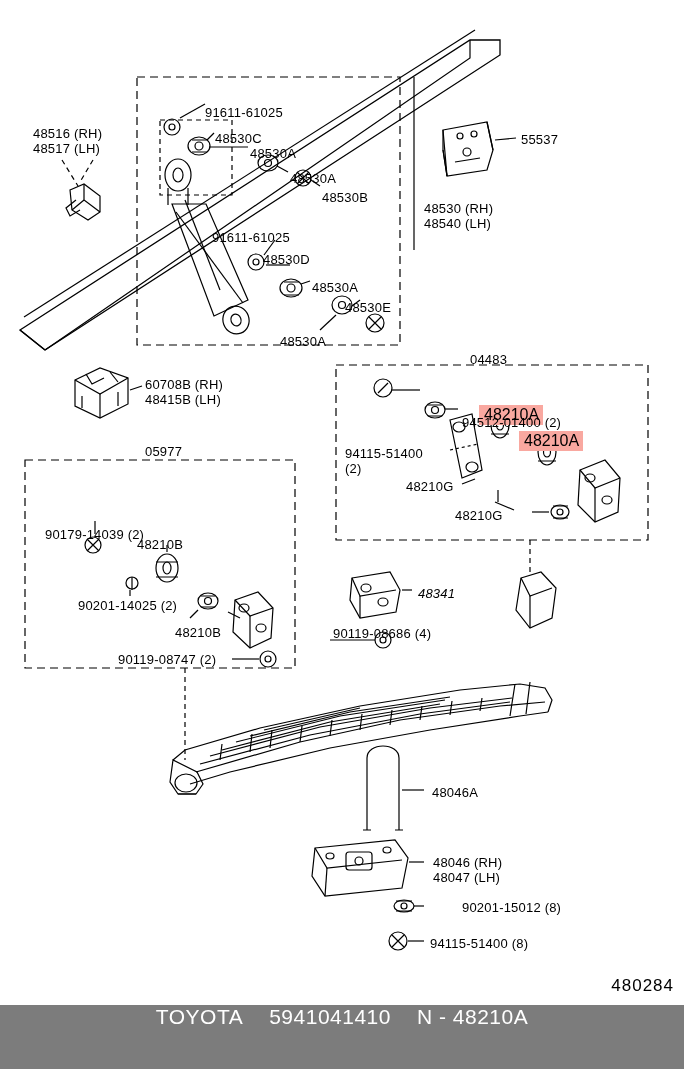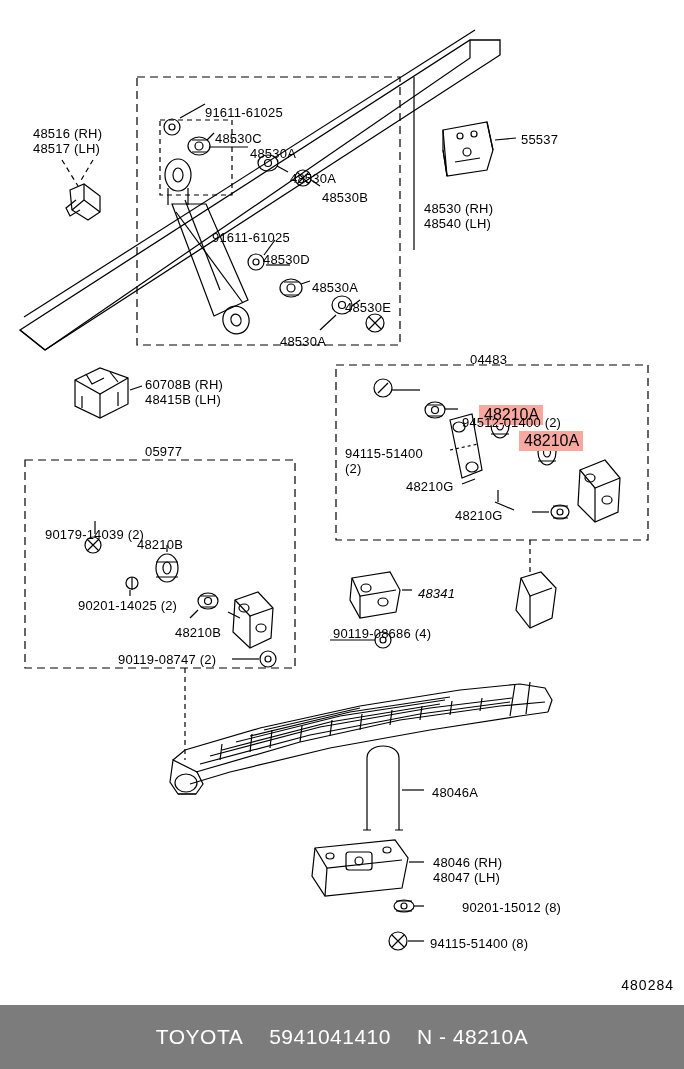--- a/index.html
+++ b/index.html
@@ -41,36 +41,36 @@
     line-height: 15px;
   }
   .footer {
     position: absolute;
     left: 0;
     top: 1005px;
     width: 684px;
     height: 64px;
     background: #7c7c7c;
     display: flex;
-    align-items: center;
+    align-items: flex-start;
     justify-content: center;
     gap: 26px;
   }
   .footer-txt {
     color: #ffffff;
     font-size: 21px;
     font-family: "Liberation Sans", sans-serif;
     letter-spacing: 0.5px;
     white-space: pre;
   }
   .diagcode {
     position: absolute;
     right: 10px;
     top: 978px;
-    font-size: 14px;
+    font-size: 17px;
     letter-spacing: 1px;
   }
 </style>
 </head>
 <body>
 
 <div id="diagram">
 
   <svg width="684" height="1005" viewBox="0 0 684 1005">
     <g fill="none" stroke="#000" stroke-width="1.2">

